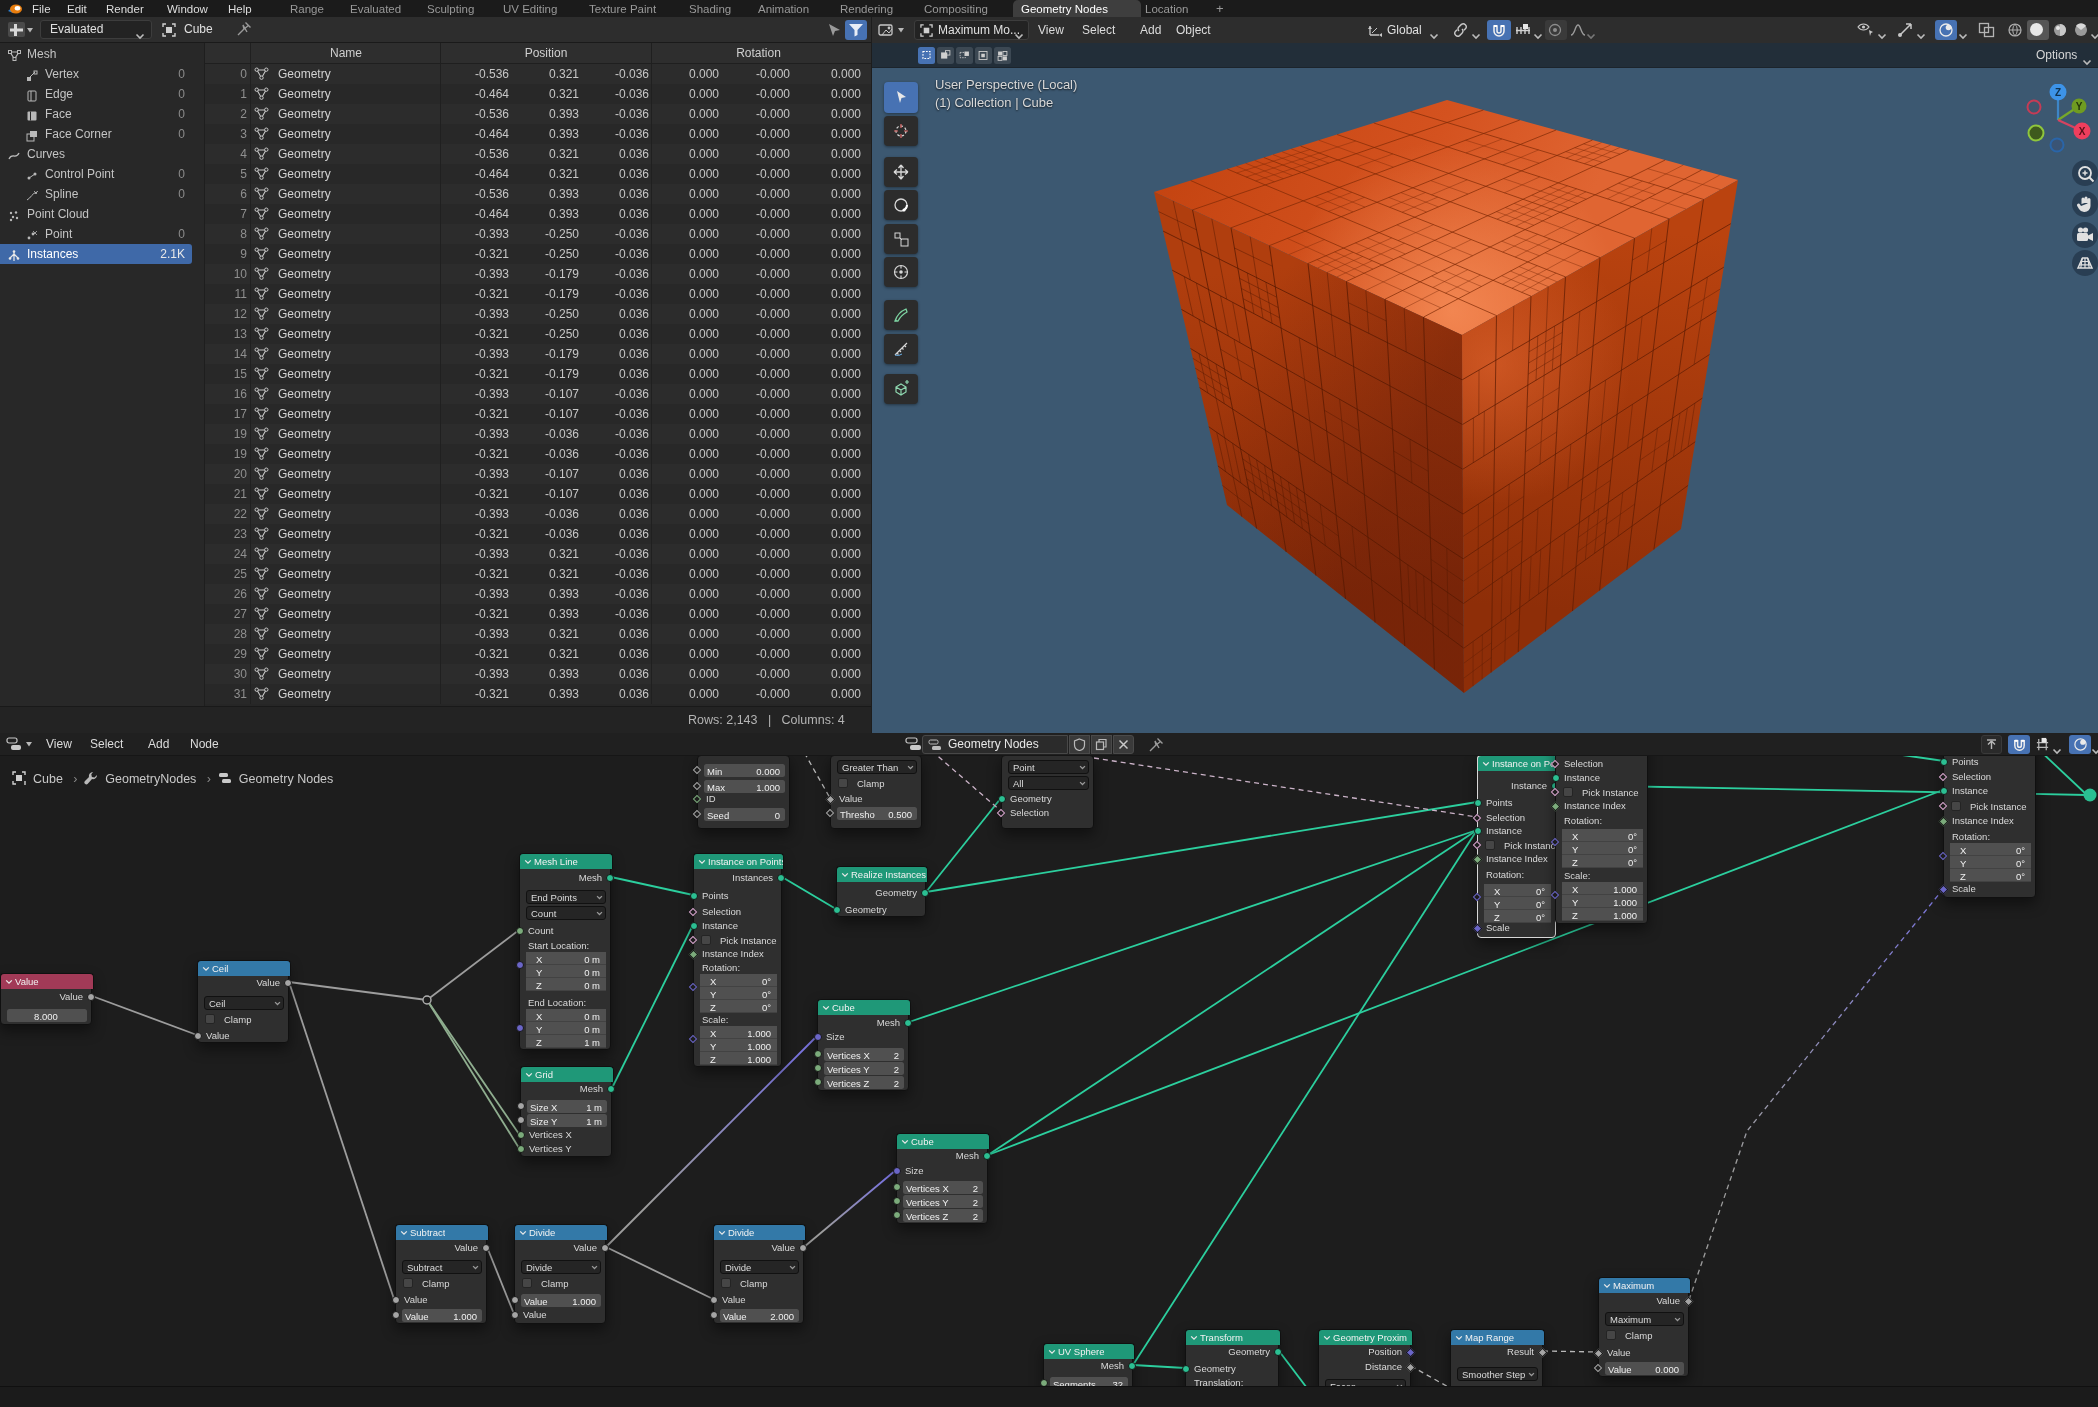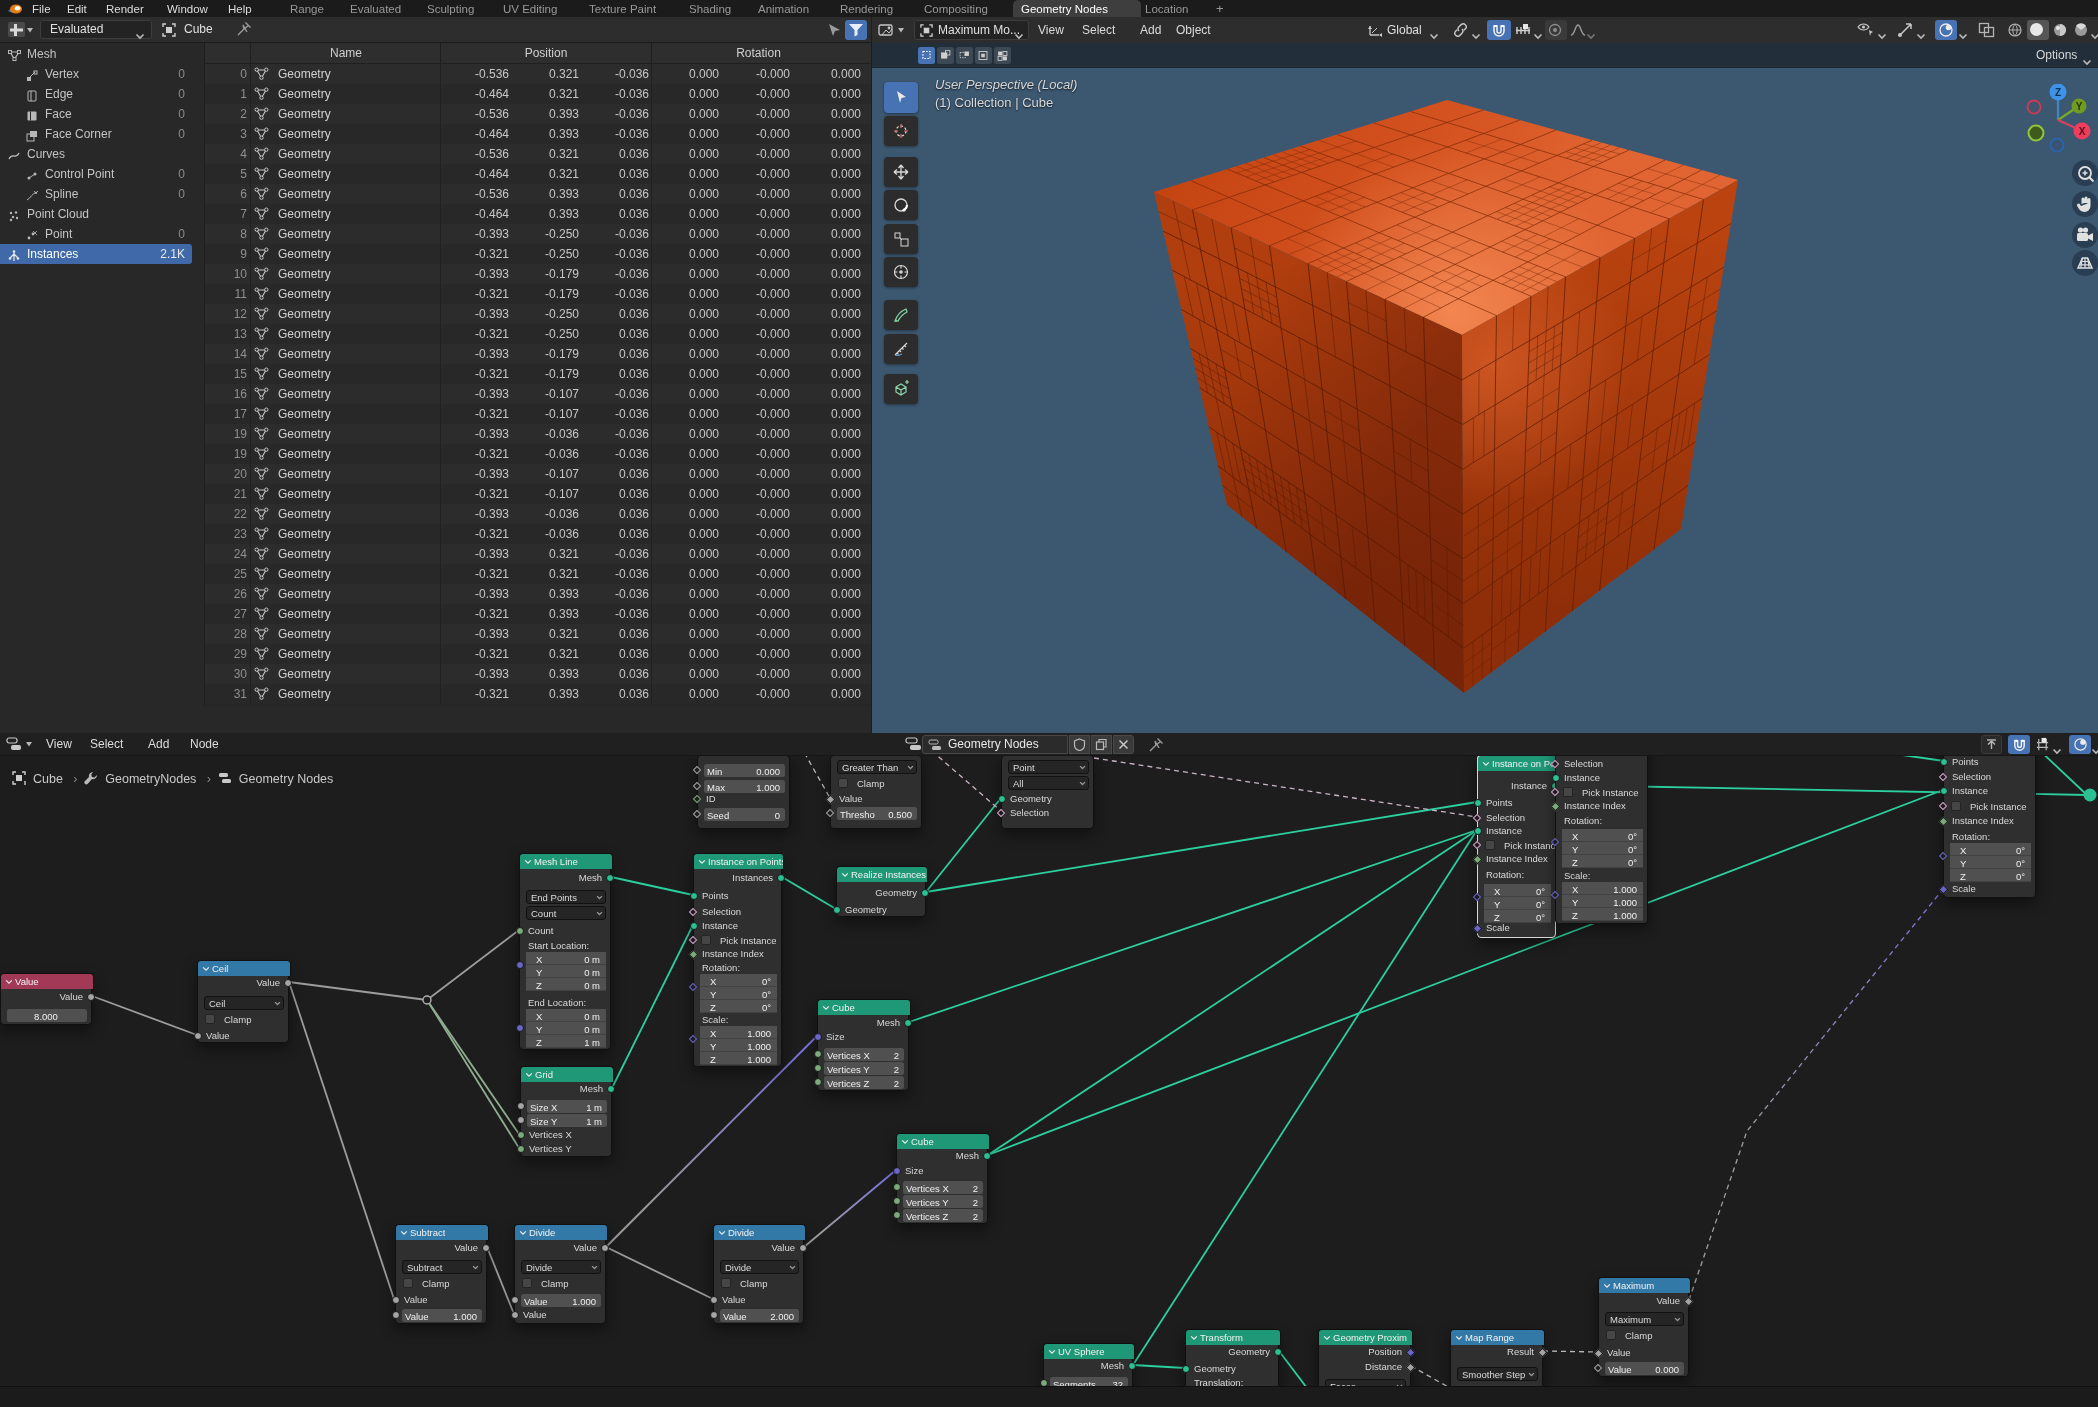--- a/index.html
+++ b/index.html
@@ -715,20 +715,23 @@
 <div class="abs txt" style="left:238px;top:3px;width:66px;text-align:right;font-size:12px;color:#c8c8c8;">-0.321</div>
 <div class="abs txt" style="left:308px;top:3px;width:66px;text-align:right;font-size:12px;color:#c8c8c8;">0.393</div>
 <div class="abs txt" style="left:378px;top:3px;width:66px;text-align:right;font-size:12px;color:#c8c8c8;">0.036</div>
 <div class="abs txt" style="left:448px;top:3px;width:66px;text-align:right;font-size:12px;color:#c8c8c8;">0.000</div>
 <div class="abs txt" style="left:519px;top:3px;width:66px;text-align:right;font-size:12px;color:#c8c8c8;">-0.000</div>
 <div class="abs txt" style="left:590px;top:3px;width:66px;text-align:right;font-size:12px;color:#c8c8c8;">0.000</div>
 <div class="abs" style="left:235px;top:0;width:1px;height:20px;background:#202020;"></div>
 <div class="abs" style="left:446px;top:0;width:1px;height:20px;background:#202020;"></div>
 </div>
 <div class="abs" style="left:45px;top:0;width:1px;height:661px;background:#202020;"></div>
+</div>
+<div class="abs" style="left:0;top:689px;width:871px;height:27px;background:#232323;border-top:1px solid #191919;">
+<div class="abs txt" style="left:688px;top:6px;font-size:12.5px;color:#b4b4b4;">Rows: 2,143&nbsp;&nbsp;&nbsp;|&nbsp;&nbsp;&nbsp;Columns: 4</div>
 </div>
 </div>
 <div class="abs" style="left:872px;top:17px;width:1226px;height:716px;background:#2d2d2d;">
 <svg class="abs" style="left:6px;top:4px" width="30" height="18" viewBox="0 0 30 18">
 <rect x="1" y="4" width="13" height="10" rx="1.5" fill="none" stroke="#c8c8c8" stroke-width="1.3"></rect>
 <path d="M4 14 l4 -5 3 3 3 -4" stroke="#c8c8c8" fill="none"></path>
 <circle cx="11" cy="7" r="1.4" fill="#c8c8c8"></circle>
 <path d="M20 7 l6 0 -3 4.5 z" fill="#b8b8b8"></path>
     </svg>
 <div class="abs" style="left:42px;top:3px;width:115px;height:20px;background:#232323;border:1px solid #3d3d3d;border-radius:3px;"></div>
@@ -908,21 +911,21 @@
             <stop offset="1" stop-color="#f07038" stop-opacity="0"></stop>
           </radialGradient>
           <clipPath id="cphl620297">
             <polygon points="590.0,267.0 866.0,112.0 809.0,461.0 592.0,625.0"></polygon>
           </clipPath>
         </defs>
         <circle cx="620" cy="297" r="140" fill="url(#hl620297)" clip-path="url(#cphl620297)"></circle>
         <path d="M624.5 247.6 L619.1 604.5 M590.2 311.8 L858.9 155.6 M659.0 228.2 L646.2 584.0 M590.5 356.5 L851.8 199.2 M693.5 208.9 L673.4 563.5 M590.8 401.2 L844.6 242.9 M728.0 189.5 L700.5 543.0 M591.0 446.0 L837.5 286.5 M762.5 170.1 L727.6 522.5 M591.2 490.8 L830.4 330.1 M797.0 150.8 L754.8 502.0 M591.5 535.5 L823.2 373.8 M831.5 131.4 L781.9 481.5 M591.8 580.2 L816.1 417.4" stroke="#601d04" stroke-opacity="0.75" stroke-width="1" fill="none"></path>
         <path d="M607.0 302.0 L606.8 346.7 M601.4 349.9 L601.3 394.7 M612.3 343.4 L611.9 388.1 M606.4 436.0 L606.2 480.7 M591.1 468.4 L621.5 448.4 M606.2 480.7 L606.0 525.4 M591.4 513.1 L620.8 493.0 M601.1 573.5 L601.0 618.2 M591.8 595.2 L619.6 574.8 M610.4 566.7 L610.1 611.3 M591.9 610.1 L619.3 589.6 M641.8 237.9 L640.6 282.5 M637.2 416.1 L636.1 460.6 M621.5 448.4 L651.8 428.4 M636.1 460.6 L635.0 505.2 M620.8 493.0 L650.2 472.8 M630.1 508.5 L629.1 553.1 M639.8 501.8 L638.5 546.3 M633.8 549.7 L632.7 594.2 M619.5 582.2 L647.0 561.8 M676.2 218.6 L674.2 263.0 M665.8 267.8 L664.0 312.3 M657.0 283.8 L690.4 264.3 M674.2 263.0 L672.1 307.4 M656.6 295.0 L689.7 275.4 M682.6 258.1 L680.3 302.4 M656.2 306.1 L689.1 286.4 M672.1 307.4 L670.1 351.8 M655.0 339.4 L687.2 319.7 M670.1 351.8 L668.0 396.2 M653.4 383.9 L684.7 364.0 M666.0 440.6 L663.9 485.0 M659.1 488.3 L657.2 532.7 M668.8 481.6 L666.5 526.0 M707.8 243.4 L704.8 287.7 M698.8 376.2 L695.9 420.5 M692.9 464.7 L689.9 509.0 M733.6 312.2 L729.7 356.3 M729.7 356.3 L725.8 400.4 M725.8 400.4 L721.9 444.5 M709.1 432.5 L738.5 412.4 M717.0 447.9 L713.3 492.0 M706.2 469.4 L734.9 449.1 M726.7 441.1 L722.6 485.2 M705.1 484.1 L733.4 463.8 M779.8 160.4 L774.9 204.4 M760.3 192.1 L794.4 172.7 M770.1 248.4 L765.3 292.4 M760.5 336.3 L755.6 380.3 M750.8 424.3 L746.0 468.3 M734.2 456.4 L762.7 436.1 M785.5 360.2 L779.8 404.1 M768.0 392.2 L797.4 372.1 M835.4 209.1 L828.8 252.8 M816.0 240.8 L848.2 221.1 M828.8 252.8 L822.1 296.5 M808.0 345.2 L801.5 388.9 M815.4 340.2 L808.8 383.9 M822.9 335.1 L816.0 378.8" stroke="#601d04" stroke-opacity="0.6000000000000001" stroke-width="0.8" fill="none"></path>
       </svg>
-<div class="abs txt" style="left:63px;top:9px;font-size:13px;color:#d8d8d8;text-shadow:0 1px 2px rgba(0,0,0,0.8);font-style:italic;">User Perspective (Local)</div>
+<div class="abs txt" style="left:63px;top:9px;font-size:13px;color:#d8d8d8;text-shadow:0 1px 2px rgba(0,0,0,0.8);">User Perspective (Local)</div>
 <div class="abs txt" style="left:63px;top:27px;font-size:13px;color:#d8d8d8;text-shadow:0 1px 2px rgba(0,0,0,0.8);">(1) Collection | Cube</div>
 <div class="abs" style="left:12px;top:14px;width:34px;height:31px;background:#4772b3;border-radius:4px;box-shadow:0 1px 3px rgba(0,0,0,0.4);"></div>
 <svg class="abs" style="left:20px;top:20px" width="18" height="18" viewBox="0 0 18 18">
         <path d="M5 3 L14 9 L9.5 10 L8 15 Z" fill="#e8e8e8"></path>
       </svg>
 <div class="abs" style="left:12px;top:48px;width:34px;height:30px;background:#2c2c2c;border-radius:4px;box-shadow:0 1px 3px rgba(0,0,0,0.4);"></div>
 <svg class="abs" style="left:20px;top:54px" width="18" height="18" viewBox="0 0 18 18">
         <circle cx="9" cy="9" r="5" fill="none" stroke="#d8d8d8" stroke-width="1.2" stroke-dasharray="2.5 2"></circle>
         <path d="M9 2 v4 M9 12 v4 M2 9 h4 M12 9 h4" stroke="#e06a6a" stroke-width="1.2"></path>
       </svg>

